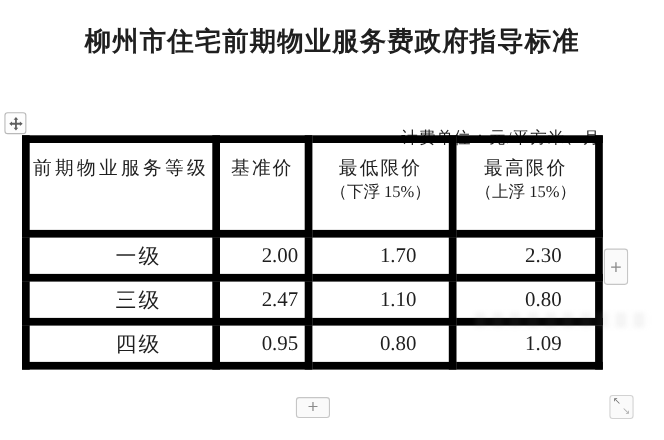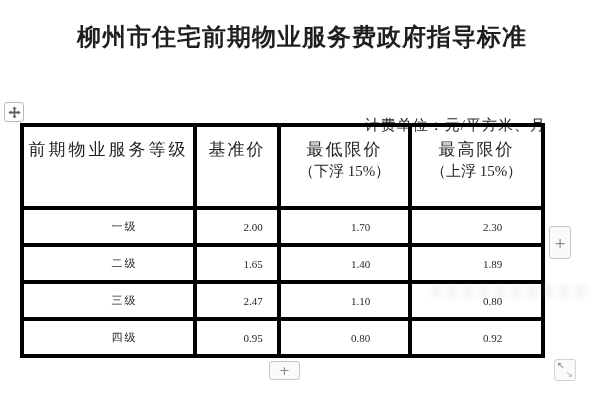--- a/index.html
+++ b/index.html
@@ -18,28 +18,28 @@
     position:absolute;top:93px;right:58px;
     font-size:15px;letter-spacing:1px;margin-top:23px;
   }
 
   
   table.fee{
     position:absolute;left:20px;top:123px;width:521px;
     border-collapse:collapse;table-layout:fixed;
   }
   table.fee th,table.fee td{
-    border:4px solid #000000;text-align:center;padding:0;
+    border:7px solid #000000;text-align:center;padding:0;
     font-weight:400;
   }
   table.fee thead th{height:68px;vertical-align:top;padding-top:11px;font-size:17px;}
   .h-main{display:block;letter-spacing:2px;}
   th.c-level .h-main{letter-spacing:3px;}
   .h-sub{display:block;font-size:15px;margin-top:1px;letter-spacing:0;}
-  table.fee tbody td{height:33px;font-size:11px;padding-left:32px;}
+  table.fee tbody td{height:33px;font-size:19px;padding-left:32px;}
   td.level{letter-spacing:2px;}
 
   
   .ctl{
     position:absolute;box-sizing:border-box;
     border:1px solid #c6c6c6;background:#fafafa;border-radius:3px;
     color:#8a8a8a;font-family:"DejaVu Sans","Liberation Sans",sans-serif;
     display:flex;align-items:center;justify-content:center;
     padding:0;line-height:1;cursor:pointer;
   }
@@ -100,36 +100,30 @@
       </tr>
     </thead>
     <tbody>
       <tr>
         <td class="level">一级</td>
         <td>2.00</td>
         <td>1.70</td>
         <td>2.30</td>
       </tr>
       <tr>
-        <td class="level">二级</td>
-        <td>1.65</td>
-        <td>1.40</td>
-        <td>1.89</td>
-      </tr>
-      <tr>
         <td class="level">三级</td>
         <td>2.47</td>
         <td>1.10</td>
         <td>0.80</td>
       </tr>
       <tr>
         <td class="level">四级</td>
         <td>0.95</td>
         <td>0.80</td>
-        <td>0.92</td>
+        <td>1.09</td>
       </tr>
     </tbody>
   </table>
 
   <div class="watermark"></div>
 
   <button class="ctl add-col">
     <span>+</span>
   </button>
 

